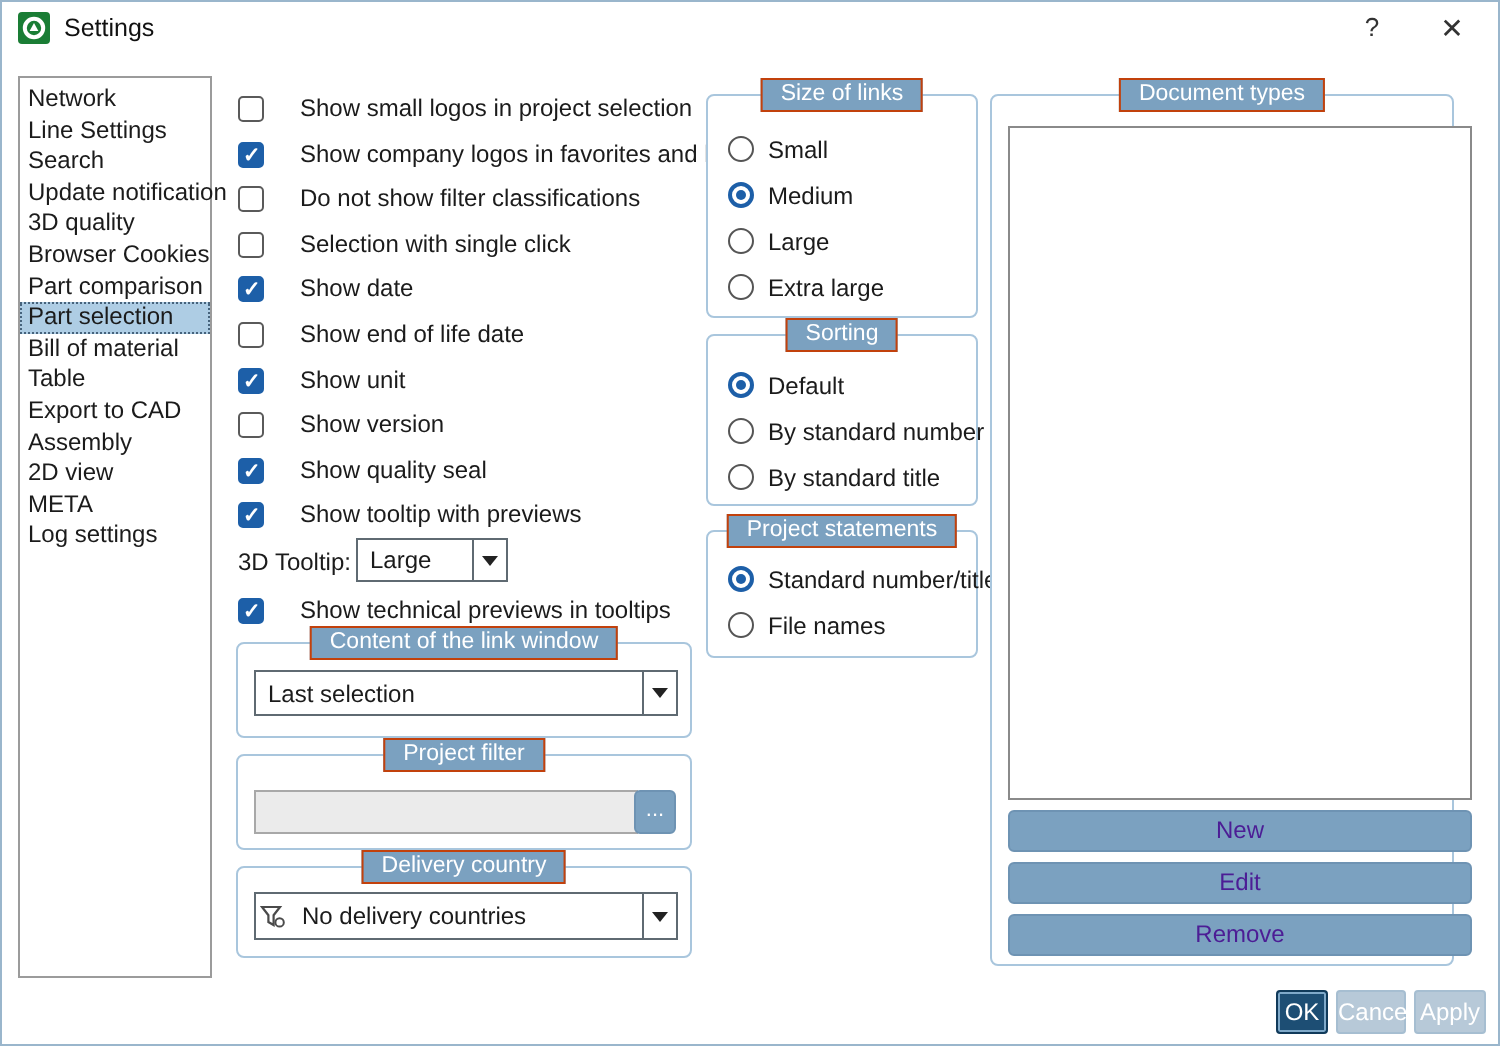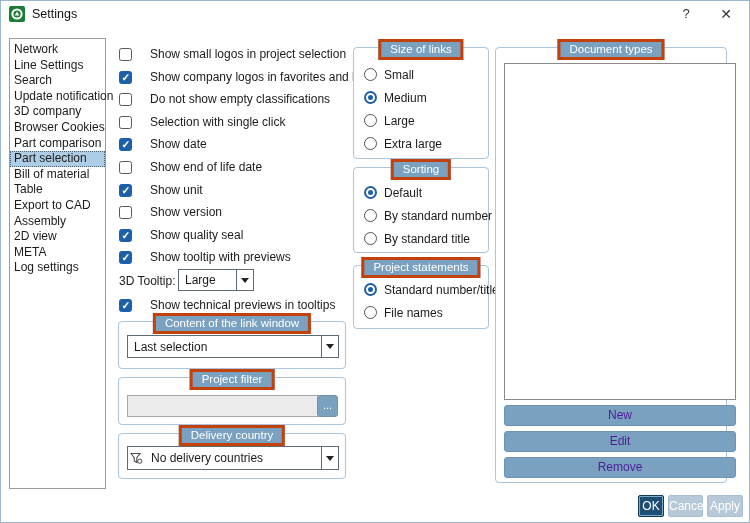--- a/index.html
+++ b/index.html
@@ -32,21 +32,21 @@
   .combo{position:absolute;background:#fff;border:1px solid #5f6a72;display:flex;align-items:center;}
   .combo-val{flex:1;font-size:12px;padding-left:6px;white-space:nowrap;overflow:hidden;}
   .combo-btn{width:17px;align-self:stretch;border-left:1px solid #5f6a72;display:flex;
     align-items:center;justify-content:center;background:#fff;}
   .arrow{width:0;height:0;border-left:4px solid transparent;border-right:4px solid transparent;
     border-top:5px solid #222;}
   .combo-ico{width:17px;display:flex;align-items:center;justify-content:center;}
   
   .group{position:absolute;border:1px solid #a9c6dd;border-radius:4px;background:#fff;}
   .badge{position:absolute;top:-9px;left:50%;transform:translateX(-50%);
-    background:#7ba1c0;border:3px solid #c2410c;color:#fff;font-size:11.5px;
+    background:#7ba1c0;border:1px solid #c2410c;color:#fff;font-size:11.5px;
     padding:1px 9px;white-space:nowrap;line-height:13px;}
   
   .radiorow{position:absolute;left:10px;height:15px;display:flex;align-items:center;}
   .radio{width:13px;height:13px;border:1px solid #555;border-radius:50%;background:#fff;
     flex:0 0 13px;position:relative;}
   .radio.selected{border:2px solid #1d5fa8;}
   .radio.selected::after{content:"";position:absolute;left:2px;top:2px;width:5px;height:5px;
     border-radius:50%;background:#1d5fa8;}
   .radlbl{font-size:12px;margin-left:7px;white-space:nowrap;}
   
@@ -86,21 +86,21 @@
     <span class="win-title">Settings</span>
     <span class="tb-btn tb-help">?</span>
     <span class="tb-btn tb-close">✕</span>
   </div>
 
   <div class="sidebar">
     <div class="side-item">Network</div>
     <div class="side-item">Line Settings</div>
     <div class="side-item">Search</div>
     <div class="side-item">Update notification</div>
-    <div class="side-item">3D company</div>
+    <div class="side-item">3D quality</div>
     <div class="side-item">Browser Cookies</div>
     <div class="side-item">Part comparison</div>
     <div class="side-item selected">Part selection</div>
     <div class="side-item">Bill of material</div>
     <div class="side-item">Table</div>
     <div class="side-item">Export to CAD</div>
     <div class="side-item">Assembly</div>
     <div class="side-item">2D view</div>
     <div class="side-item">META</div>
     <div class="side-item">Log settings</div>
@@ -109,21 +109,21 @@
   <div class="cbrow" style="top:45px">
     <span class="cb"></span>
     <span class="cbl">Show small logos in project selection</span>
   </div>
   <div class="cbrow" style="top:68px">
     <span class="cb checked"></span>
     <span class="cbl">Show company logos in favorites and links</span>
   </div>
   <div class="cbrow" style="top:90px">
     <span class="cb"></span>
-    <span class="cbl">Do not show empty classifications</span>
+    <span class="cbl">Do not show filter classifications</span>
   </div>
   <div class="cbrow" style="top:113px">
     <span class="cb"></span>
     <span class="cbl">Selection with single click</span>
   </div>
   <div class="cbrow" style="top:135px">
     <span class="cb checked"></span>
     <span class="cbl">Show date</span>
   </div>
   <div class="cbrow" style="top:158px">

